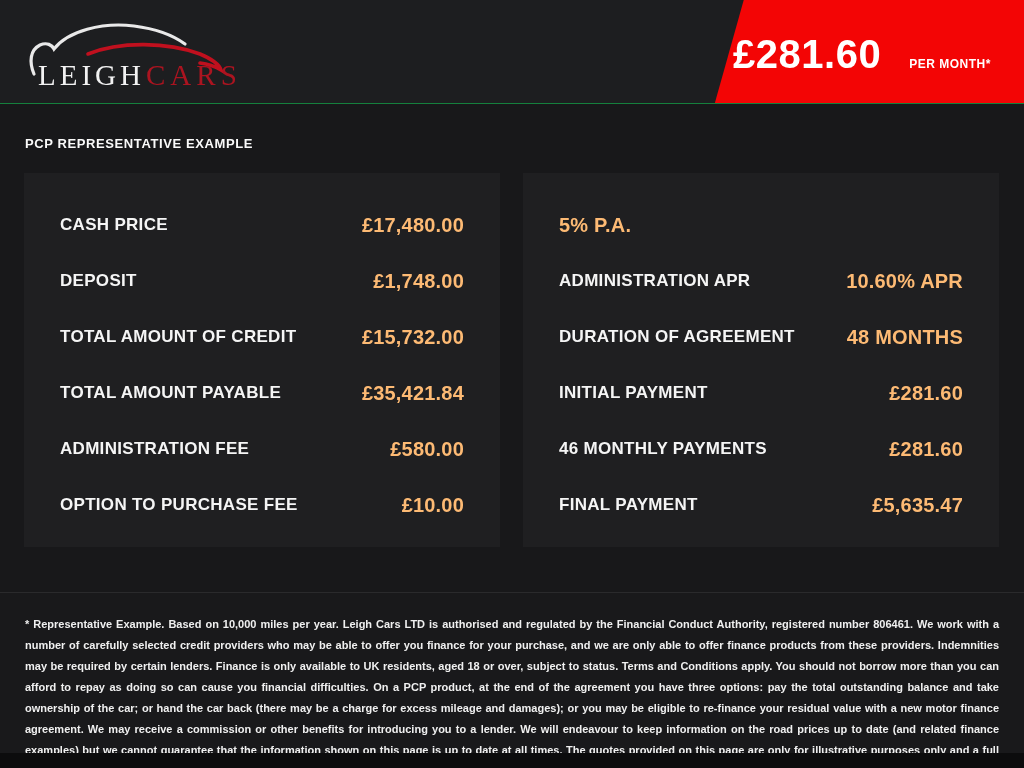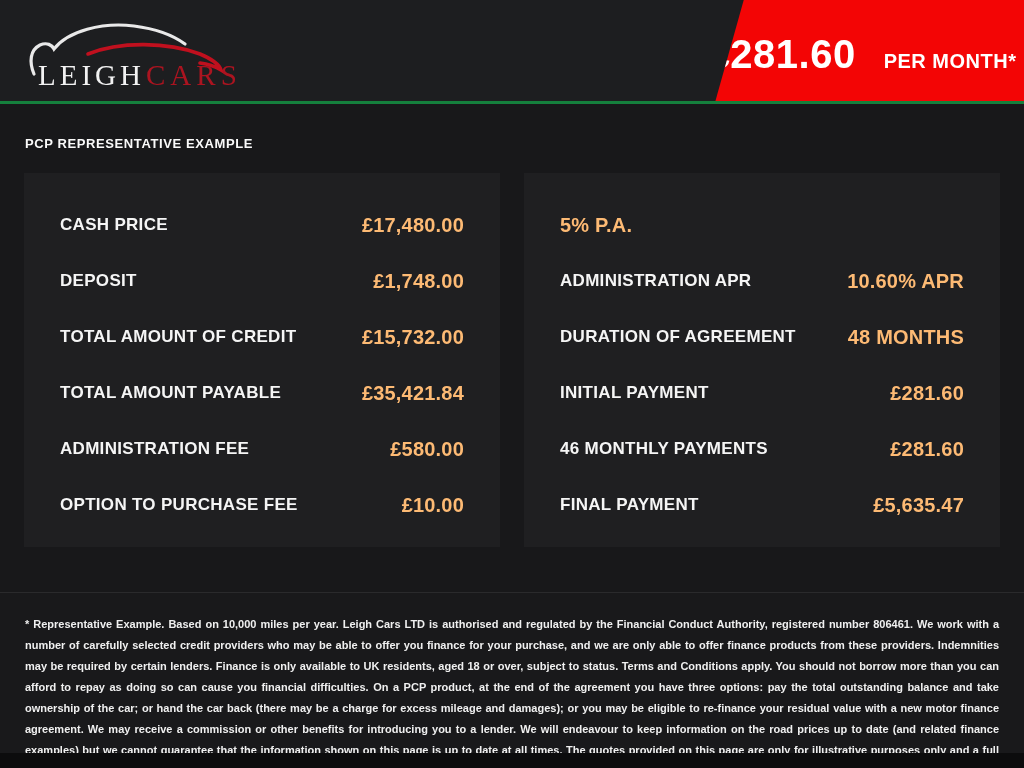--- a/index.html
+++ b/index.html
@@ -9,21 +9,21 @@
     font-family: "Liberation Sans", sans-serif;
     position: relative;
   }
 
   
   .header {
     position: relative;
     width: 1024px;
     height: 104px;
     background: #1d1e20;
-    border-bottom: 3px solid #15803d;
+    border-bottom: 1px solid #15803d;
     overflow: hidden;
   }
   .logo {
     position: absolute;
     left: 22px;
     top: 12px;
     width: 230px;
     height: 82px;
   }
   .price-banner {
@@ -41,42 +41,41 @@
   }
   .price-amount {
     color: #ffffff;
     font-size: 40px;
     font-weight: 700;
     letter-spacing: 0.5px;
     line-height: 1;
   }
   .price-period {
     color: #ffffff;
-    font-size: 20px;
+    font-size: 12px;
     font-weight: 700;
     letter-spacing: 0.5px;
     margin-left: 28px;
     line-height: 1;
   }
 
   
   .section-title {
     color: #fafafa;
     font-size: 13px;
     font-weight: 700;
     letter-spacing: 0.6px;
     margin: 32px 0 0 25px;
   }
 
   
   .panels {
     display: flex;
     gap: 23px;
     margin: 22px 24px 0 24px;
-    justify-content: space-between;
   }
   .panel {
     background: #1f1f21;
     width: 476px;
     height: 374px;
     padding: 24px 36px 14px 36px;
   }
   .finance-row {
     height: 56px;
     display: flex;

